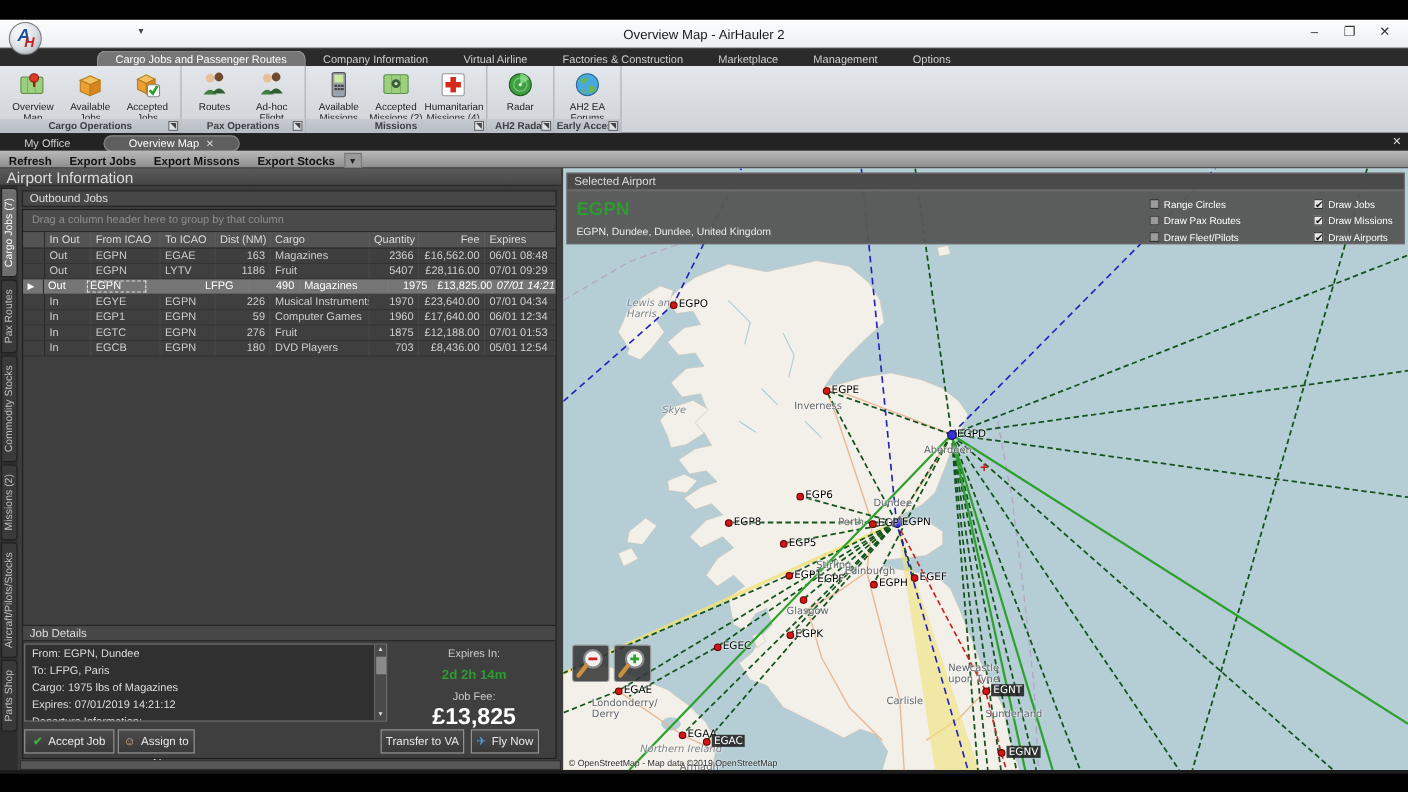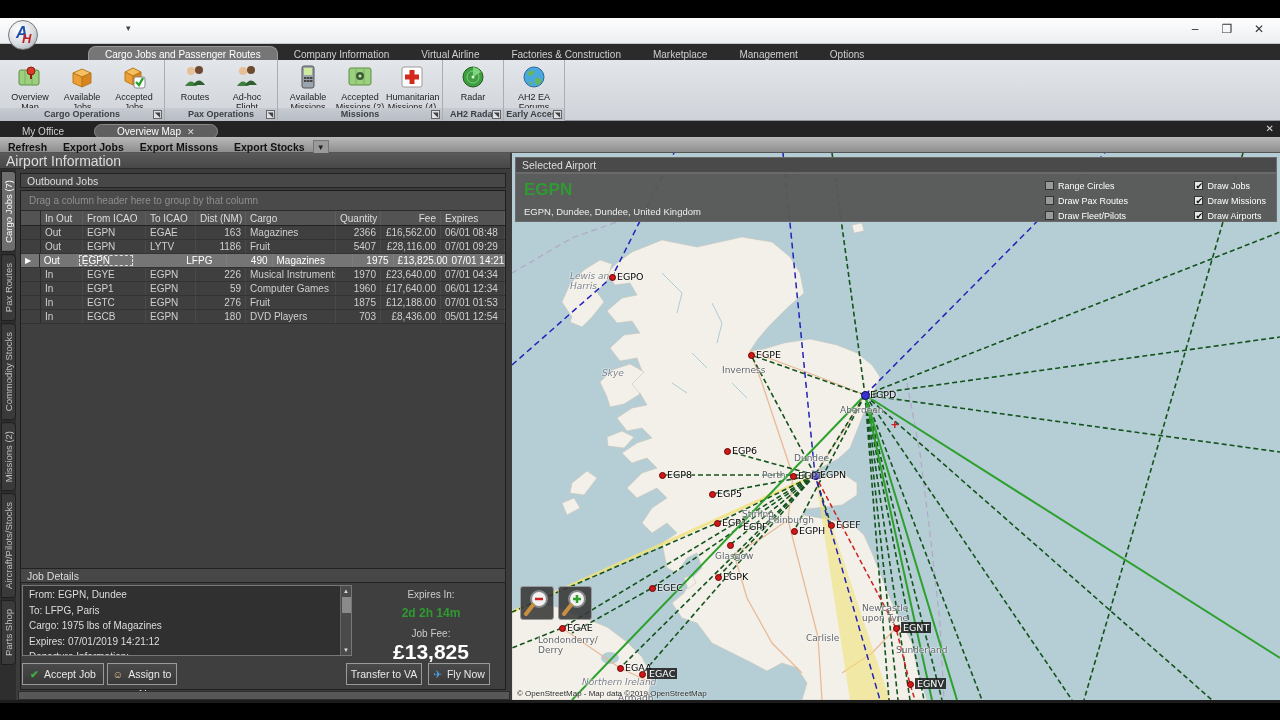--- a/index.html
+++ b/index.html
@@ -99,20 +99,21 @@
 <body>
 
 <div id="window">
 
   <div id="titlebar">
     <div id="app-logo">
         <span class="a">A</span>
         <span class="h">H</span>
       </div>
     <span id="qa-caret">▾</span>
+    <div id="title-text">Overview Map - AirHauler 2</div>
     <div class="winbtn" style="right:70px;">–</div>
     <div class="winbtn" style="right:38px;">❐</div>
     <div class="winbtn" style="right:6px;">✕</div>
   </div>
 
   <div id="ribbon-tabs"><span class="spacer"></span><span class="rtab sel">Cargo Jobs and Passenger Routes</span><span class="rtab">Company Information</span><span class="rtab">Virtual Airline</span><span class="rtab">Factories &amp; Construction</span><span class="rtab">Marketplace</span><span class="rtab">Management</span><span class="rtab">Options</span></div>
 
   <div id="ribbon">
       <div class="rgroup">
         <div class="items">
@@ -314,21 +315,21 @@
           </div>
           <div class="grow sel">
             <div class="gc gut" style="width: 20px;">▶</div>
             <div class="gc" style="width: 42px;">Out</div>
             <div class="gc focus-cell" style="width: 63px;">EGPN</div>
             <div class="gc" style="width: 50px; margin-left: 48px;">LFPG</div>
             <div class="gc r" style="width: 50px;">490</div>
             <div class="gc" style="width: 90px;">Magazines</div>
             <div class="gc r" style="width: 45px;">1975</div>
             <div class="gc r" style="width: 60px;">£13,825.00</div>
-            <div class="gc" style="width: 64px;">07/01 14:21</div>
+            <div class="gc" style="width: 64px; font-style: italic;">07/01 14:21</div>
           </div>
           <div class="grow">
             <div class="gc gut" style="width: 20px;"></div>
             <div class="gc" style="width: 42px;">In</div>
             <div class="gc" style="width: 63px;">EGYE</div>
             <div class="gc" style="width: 50px;">EGPN</div>
             <div class="gc r" style="width: 50px;">226</div>
             <div class="gc" style="width: 90px;">Musical Instruments</div>
             <div class="gc r" style="width: 45px;">1970</div>
             <div class="gc r" style="width: 60px;">£23,640.00</div>

